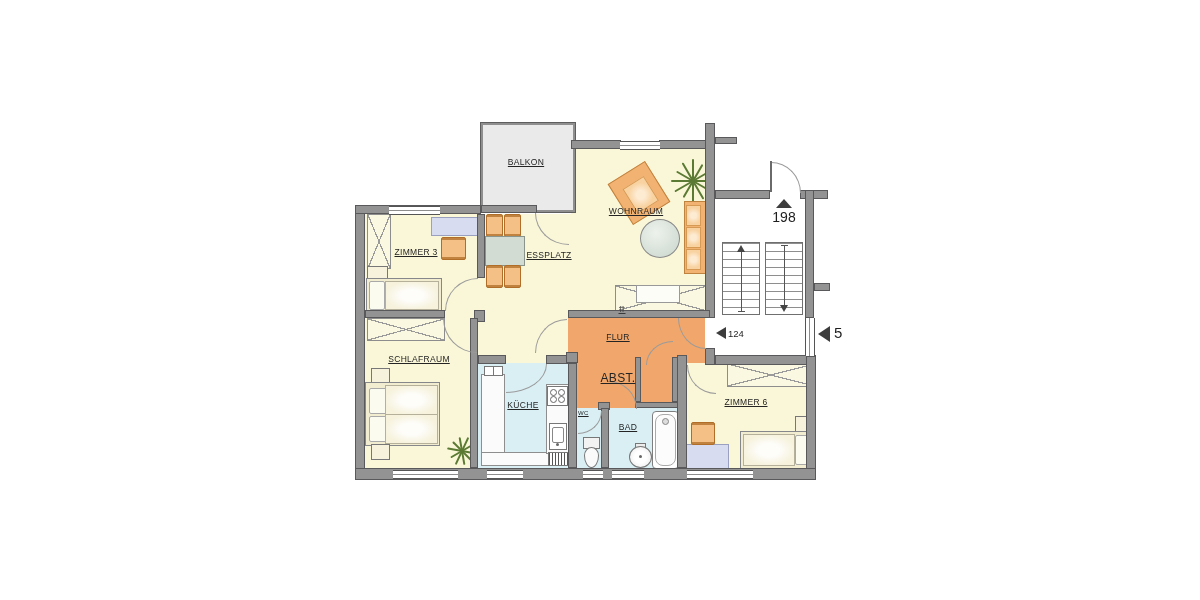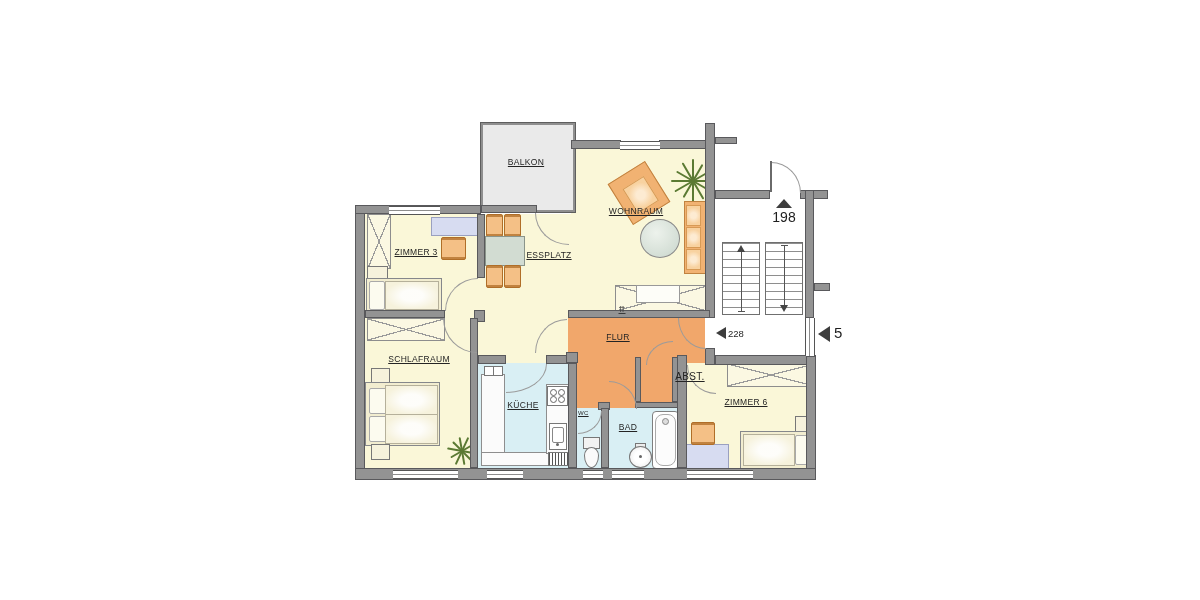--- a/index.html
+++ b/index.html
@@ -201,26 +201,26 @@
   <div class="arc" style="left:771px;top:162px;width:29px;height:30px;border-top-width:1px;border-right-width:1px;border-radius:0 100% 0 0;"></div>
   <div style="position:absolute;left:770px;top:161px;width:2px;height:31px;background:#6a6a6a;"></div>
 
   <div class="lbl" style="left:526px;top:158px;">BALKON</div>
   <div class="lbl" style="left:636px;top:207px;">WOHNRAUM</div>
   <div class="lbl" style="left:549px;top:251px;">ESSPLATZ</div>
   <div class="lbl" style="left:416px;top:248px;">ZIMMER 3</div>
   <div class="lbl" style="left:419px;top:355px;">SCHLAFRAUM</div>
   <div class="lbl" style="left:523px;top:401px;">KÜCHE</div>
   <div class="lbl" style="left:618px;top:333px;">FLUR</div>
-  <div class="lbl" style="left:690px;top:372px;font-size:10px;">ABST.</div>
+  <div class="lbl" style="left:618px;top:372px;font-size:12px;">ABST.</div>
   <div class="lbl" style="left:578px;top:410px;font-size:6px;transform:none;">WC</div>
   <div class="lbl" style="left:628px;top:423px;">BAD</div>
   <div class="lbl" style="left:746px;top:398px;">ZIMMER 6</div>
   <div class="lbl" style="left:622px;top:306px;font-size:8px;color:#3a3a3a;">⇈</div>
 
   <div class="tri" style="left:776px;top:199px;border-left:8px solid transparent;border-right:8px solid transparent;border-bottom:9px solid #3d3d3d;"></div>
   <div class="num" style="left:784px;top:210px;transform:translateX(-50%);">198</div>
   <div class="tri" style="left:716px;top:327px;border-top:6px solid transparent;border-bottom:6px solid transparent;border-right:10px solid #3d3d3d;"></div>
-  <div class="num" style="left:728px;top:329px;font-size:9.5px;">228</div>
+  <div class="num" style="left:728px;top:329px;font-size:9.5px;">124</div>
   <div class="tri" style="left:818px;top:326px;border-top:8px solid transparent;border-bottom:8px solid transparent;border-right:12px solid #3d3d3d;"></div>
   <div class="num" style="left:834px;top:325px;font-size:15px;">5</div>
 
 </div>
 
 </body></html>

